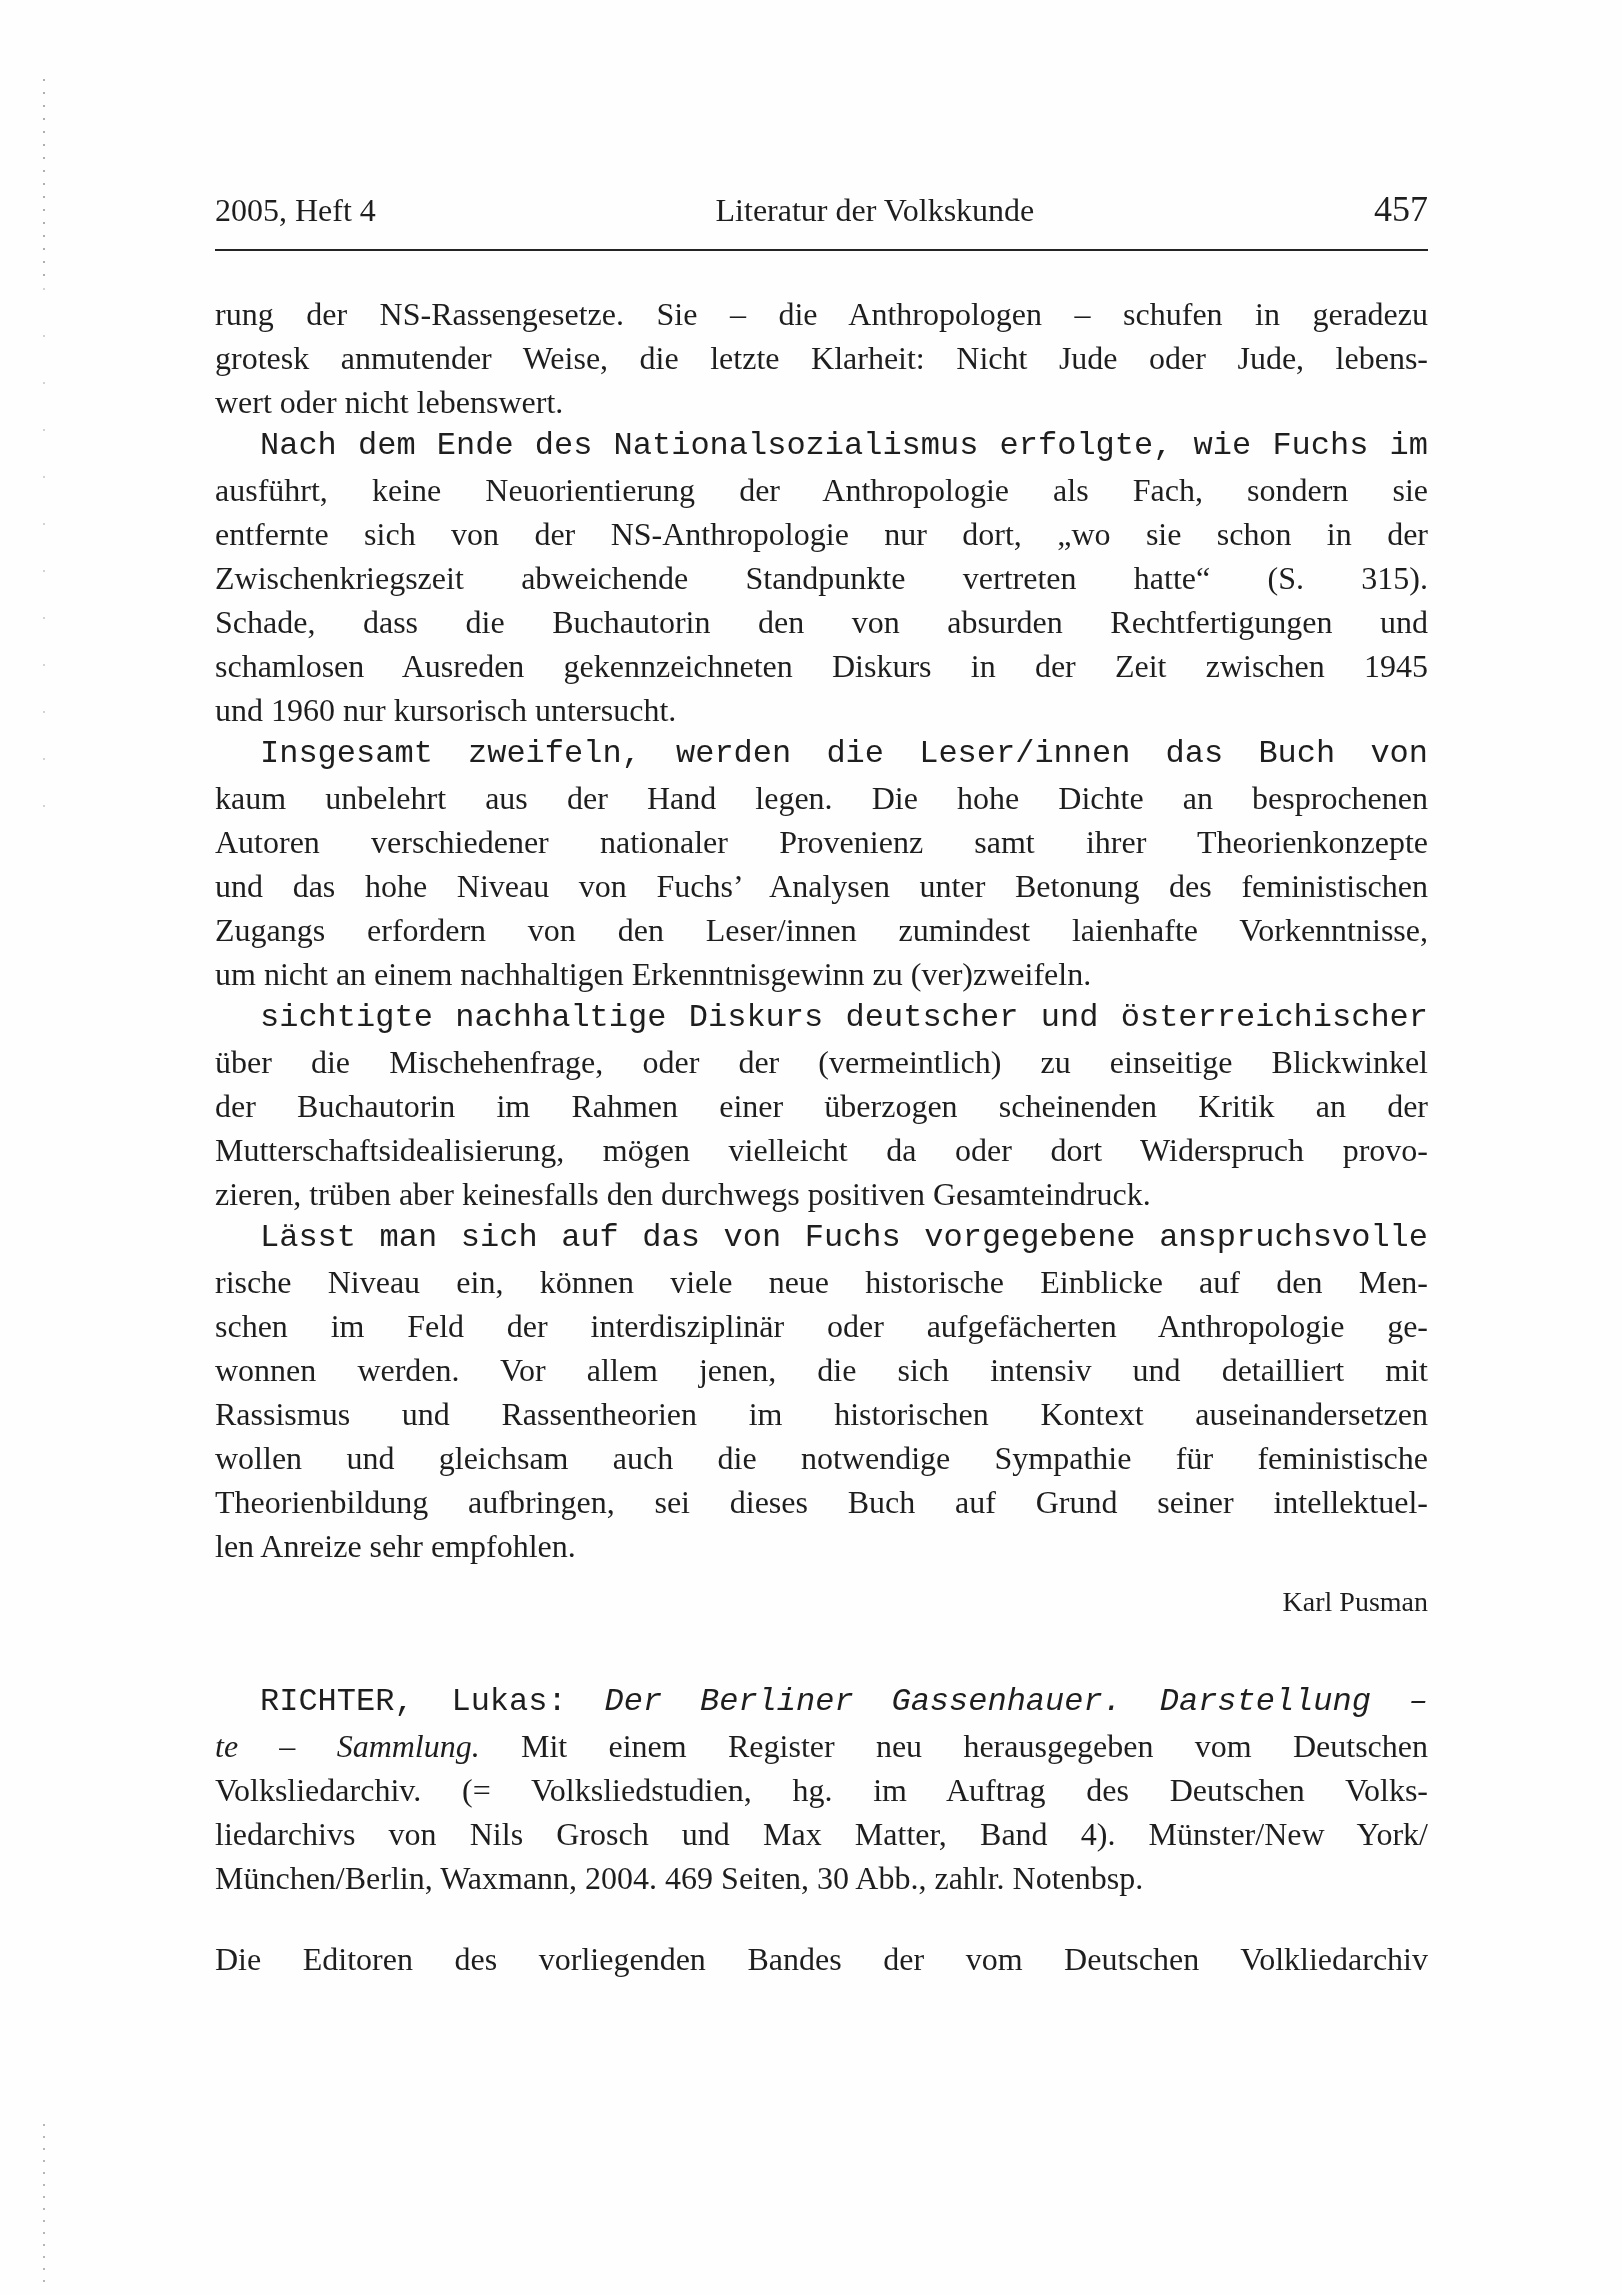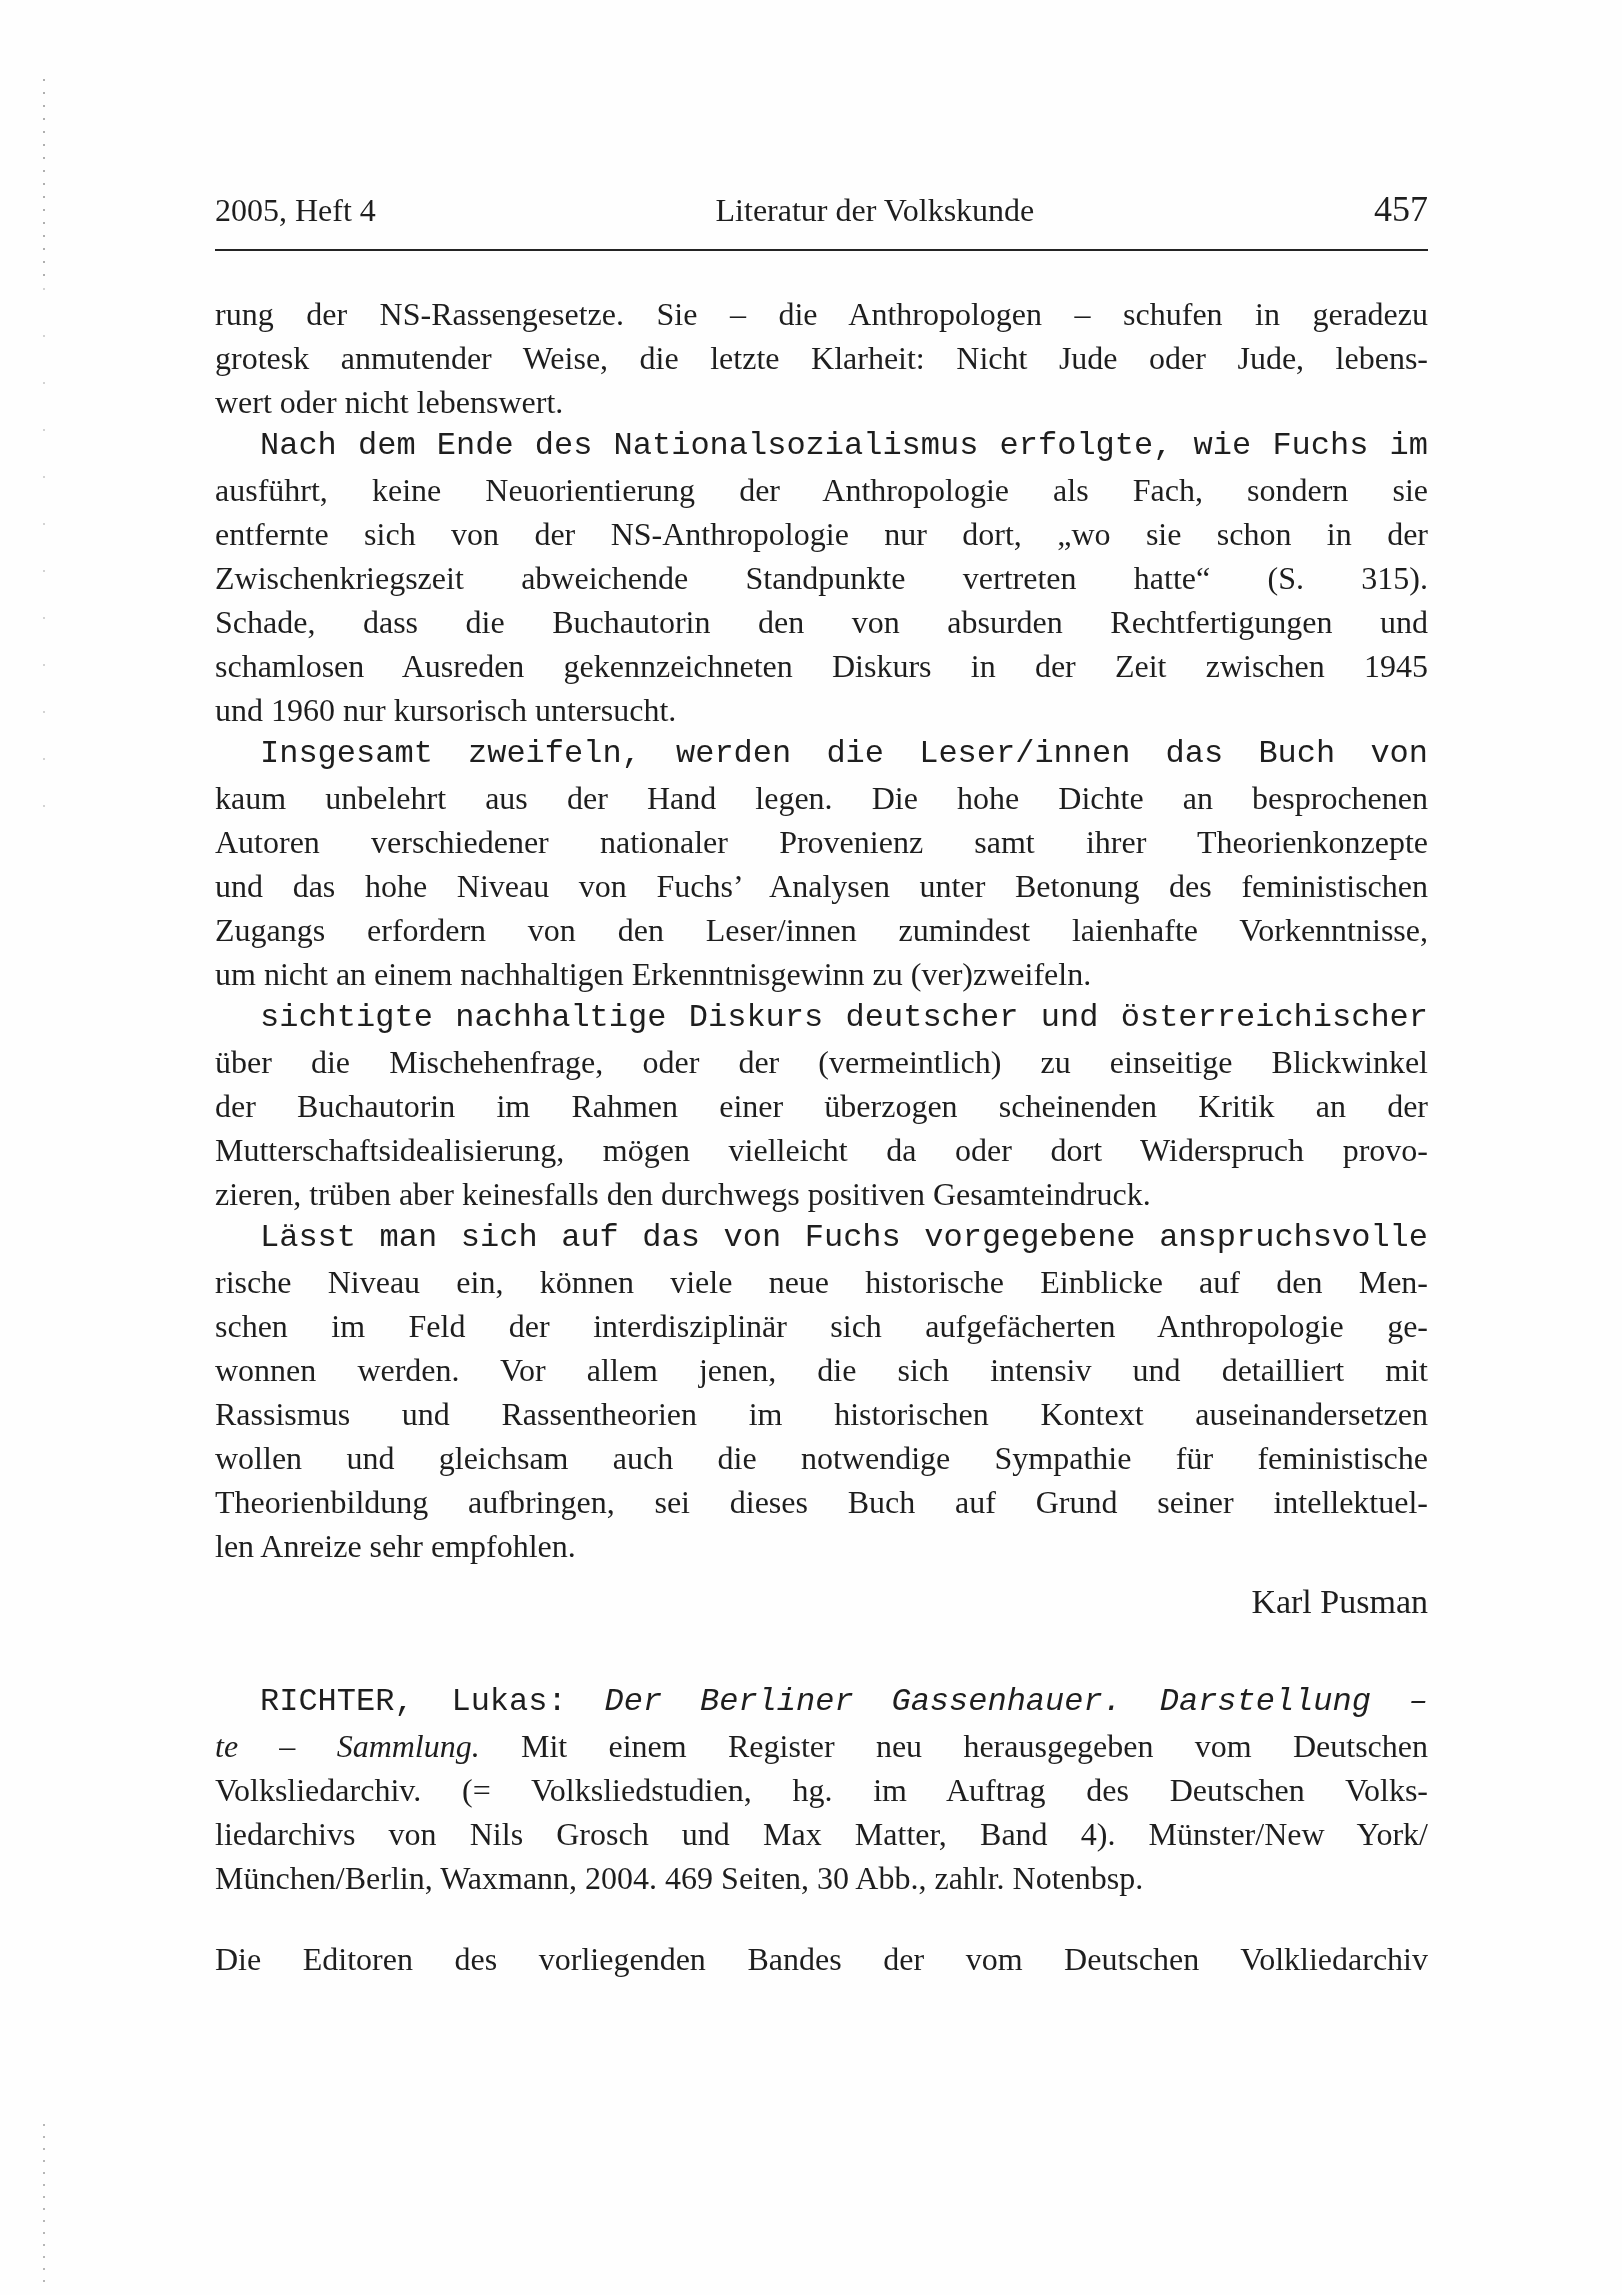--- a/index.html
+++ b/index.html
@@ -42,21 +42,21 @@
     text-align:justify;overflow:hidden;white-space:normal;
   }
   .jline::after{content:"";display:inline-block;width:100%;height:0;}
   .jline.last{text-align:left;}
   .jline.last::after{content:none;}
   .para.indent .jline:first-child{text-indent:45px;font-family:Liberation Mono, monospace;}
   .it{font-style:italic;}
 
   .signature{
     margin-top:11.4px;height:44px;line-height:44px;
-    text-align:right;font-size:34px;
+    text-align:right;font-size:28px;
   }
   .citation{margin-top:56px;}
   .opening{margin-top:37px;}
 </style>
 </head>
 <body>
 
 <div class="page">
 
   <div class="artifact dots-a"></div>
@@ -99,21 +99,21 @@
         <div class="para indent">
           <div class="jline"><span class="">sichtigte nachhaltige Diskurs deutscher und österreichischer Anthropologen</span></div>
           <div class="jline"><span class="">über die Mischehenfrage, oder der (vermeintlich) zu einseitige Blickwinkel</span></div>
           <div class="jline"><span class="">der Buchautorin im Rahmen einer überzogen scheinenden Kritik an der</span></div>
           <div class="jline"><span class="">Mutterschaftsidealisierung, mögen vielleicht da oder dort Widerspruch provo-</span></div>
           <div class="jline last"><span class="">zieren, trüben aber keinesfalls den durchwegs positiven Gesamteindruck.</span></div>
         </div>
         <div class="para indent">
           <div class="jline"><span class="">Lässt man sich auf das von Fuchs vorgegebene anspruchsvolle reflekto-</span></div>
           <div class="jline"><span class="">rische Niveau ein, können viele neue historische Einblicke auf den Men-</span></div>
-          <div class="jline"><span class="">schen im Feld der interdisziplinär sich aufgefächerten Anthropologie ge-</span></div>
+          <div class="jline"><span class="">schen im Feld der interdisziplinär oder aufgefächerten Anthropologie ge-</span></div>
           <div class="jline"><span class="">wonnen werden. Vor allem jenen, die sich intensiv und detailliert mit</span></div>
           <div class="jline"><span class="">Rassismus und Rassentheorien im historischen Kontext auseinandersetzen</span></div>
           <div class="jline"><span class="">wollen und gleichsam auch die notwendige Sympathie für feministische</span></div>
           <div class="jline"><span class="">Theorienbildung aufbringen, sei dieses Buch auf Grund seiner intellektuel-</span></div>
           <div class="jline last"><span class="">len Anreize sehr empfohlen.</span></div>
         </div>
       </div>
 
     <div class="signature">Karl Pusman</div>
 

